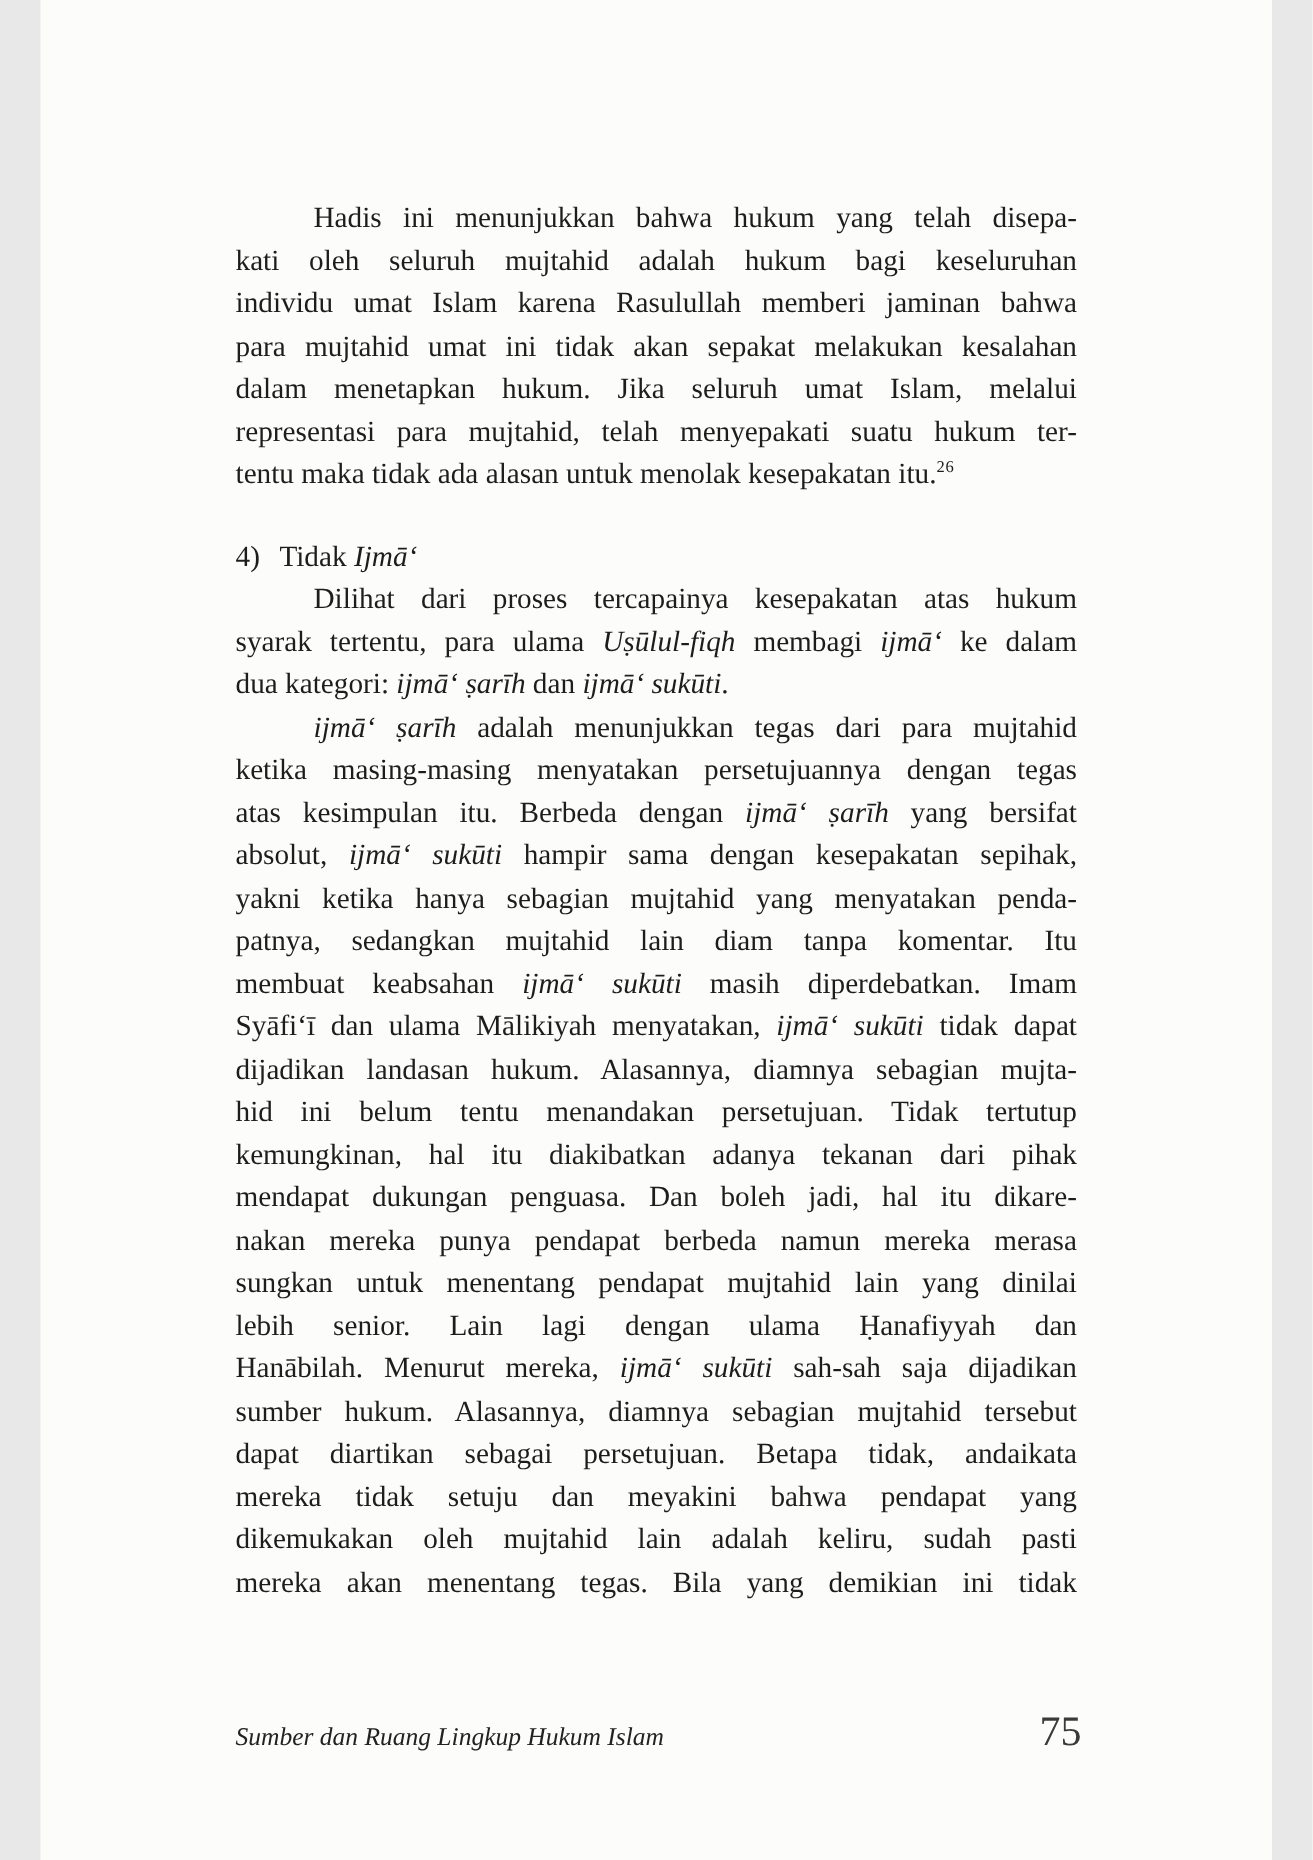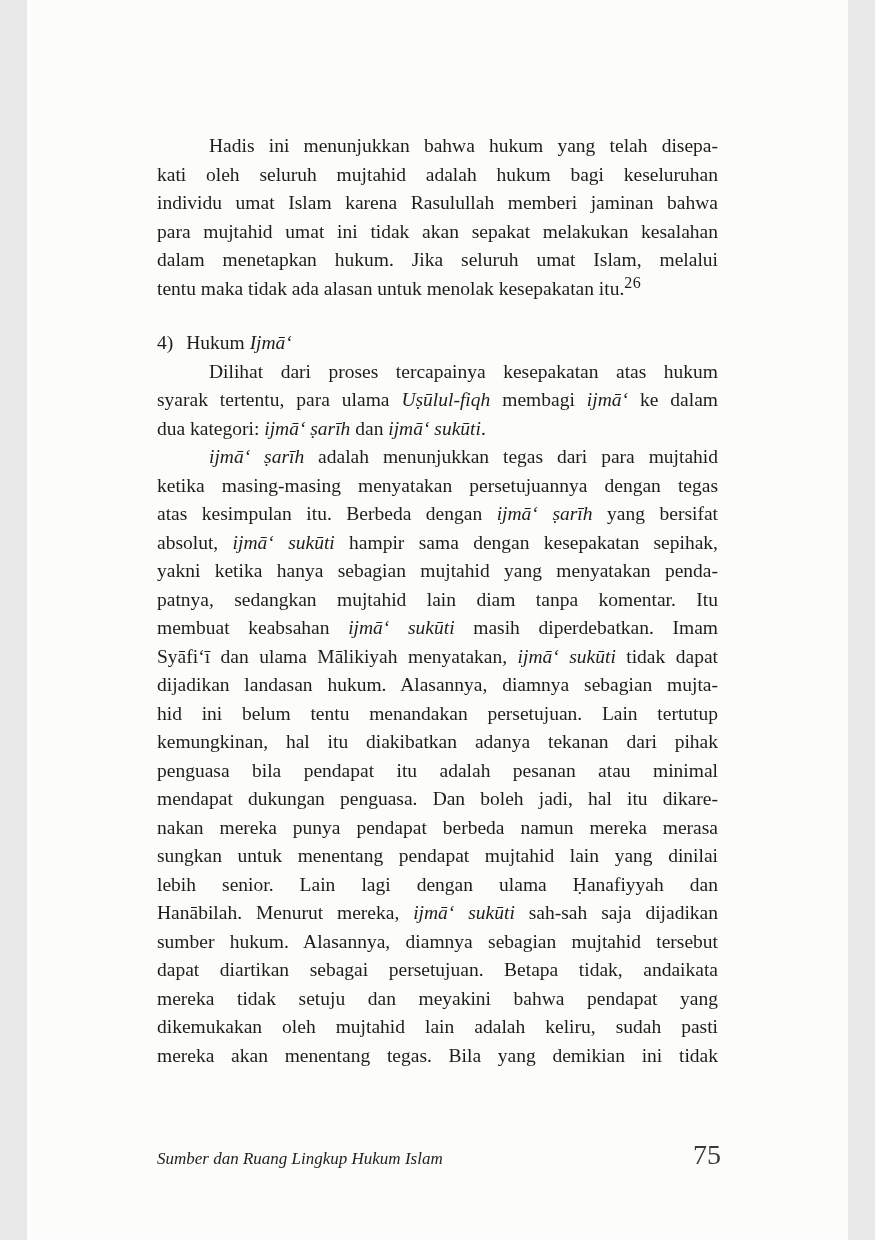--- a/index.html
+++ b/index.html
@@ -30,21 +30,21 @@
     text-align: justify;
     text-align-last: justify;
   }
   .line.last {
     text-align: left;
     text-align-last: left;
   }
   .line.indent { text-indent: 52px; }
   .line em { }
   .line sup {
-    font-size: 16px;
+    font-size: 11px;
     line-height: 0;
     vertical-align: super;
     letter-spacing: 0.5px;
   }
   .footer {
     position: absolute;
     left: 130px;
     right: 127px;
     top: 1139px;
     display: flex;
@@ -67,43 +67,43 @@
 
 <div class="page">
 
   <div class="text-block">
       <div class="block paragraph">
         <div class="line indent"><span>Hadis ini menunjukkan bahwa hukum yang telah disepa-</span></div>
         <div class="line"><span>kati oleh seluruh mujtahid adalah hukum bagi keseluruhan</span></div>
         <div class="line"><span>individu umat Islam karena Rasulullah memberi jaminan bahwa</span></div>
         <div class="line"><span>para mujtahid umat ini tidak akan sepakat melakukan kesalahan</span></div>
         <div class="line"><span>dalam menetapkan hukum. Jika seluruh umat Islam, melalui</span></div>
+        <div class="line"><span>representasi para mujtahid, telah menyepakati suatu hukum ter-</span></div>
         <div class="line last"><span>tentu maka tidak ada alasan untuk menolak kesepakatan itu.</span><sup>26</sup></div>
       </div>
       <div class="block heading">
-        <div class="line last"><span>4)</span><span style="margin-left: 13px;">Hukum </span><em>Ijmā‘</em></div>
+        <div class="line last"><span>4)</span><span style="margin-left: 13px;">Tidak </span><em>Ijmā‘</em></div>
       </div>
       <div class="block paragraph">
         <div class="line indent"><span>Dilihat dari proses tercapainya kesepakatan atas hukum</span></div>
         <div class="line"><span>syarak tertentu, para ulama </span><em>Uṣūlul-fiqh</em><span> membagi </span><em>ijmā‘</em><span> ke dalam</span></div>
         <div class="line last"><span>dua kategori: </span><em>ijmā‘ ṣarīh</em><span> dan </span><em>ijmā‘ sukūti</em><span>.</span></div>
       </div>
       <div class="block paragraph">
         <div class="line indent"><em>ijmā‘ ṣarīh</em><span> adalah menunjukkan tegas dari para mujtahid</span></div>
         <div class="line"><span>ketika masing-masing menyatakan persetujuannya dengan tegas</span></div>
         <div class="line"><span>atas kesimpulan itu. Berbeda dengan </span><em>ijmā‘ ṣarīh</em><span> yang bersifat</span></div>
         <div class="line"><span>absolut, </span><em>ijmā‘ sukūti</em><span> hampir sama dengan kesepakatan sepihak,</span></div>
         <div class="line"><span>yakni ketika hanya sebagian mujtahid yang menyatakan penda-</span></div>
         <div class="line"><span>patnya, sedangkan mujtahid lain diam tanpa komentar. Itu</span></div>
         <div class="line"><span>membuat keabsahan </span><em>ijmā‘ sukūti</em><span> masih diperdebatkan. Imam</span></div>
         <div class="line"><span>Syāfi‘ī dan ulama Mālikiyah menyatakan, </span><em>ijmā‘ sukūti</em><span> tidak dapat</span></div>
         <div class="line"><span>dijadikan landasan hukum. Alasannya, diamnya sebagian mujta-</span></div>
-        <div class="line"><span>hid ini belum tentu menandakan persetujuan. Lain tertutup</span></div>
+        <div class="line"><span>hid ini belum tentu menandakan persetujuan. Tidak tertutup</span></div>
         <div class="line"><span>kemungkinan, hal itu diakibatkan adanya tekanan dari pihak</span></div>
-        <div class="line"><span>penguasa bila pendapat itu adalah pesanan atau minimal</span></div>
         <div class="line"><span>mendapat dukungan penguasa. Dan boleh jadi, hal itu dikare-</span></div>
         <div class="line"><span>nakan mereka punya pendapat berbeda namun mereka merasa</span></div>
         <div class="line"><span>sungkan untuk menentang pendapat mujtahid lain yang dinilai</span></div>
         <div class="line"><span>lebih senior. Lain lagi dengan ulama Ḥanafiyyah dan</span></div>
         <div class="line"><span>Hanābilah. Menurut mereka, </span><em>ijmā‘ sukūti</em><span> sah-sah saja dijadikan</span></div>
         <div class="line"><span>sumber hukum. Alasannya, diamnya sebagian mujtahid tersebut</span></div>
         <div class="line"><span>dapat diartikan sebagai persetujuan. Betapa tidak, andaikata</span></div>
         <div class="line"><span>mereka tidak setuju dan meyakini bahwa pendapat yang</span></div>
         <div class="line"><span>dikemukakan oleh mujtahid lain adalah keliru, sudah pasti</span></div>
         <div class="line"><span>mereka akan menentang tegas. Bila yang demikian ini tidak</span></div>

